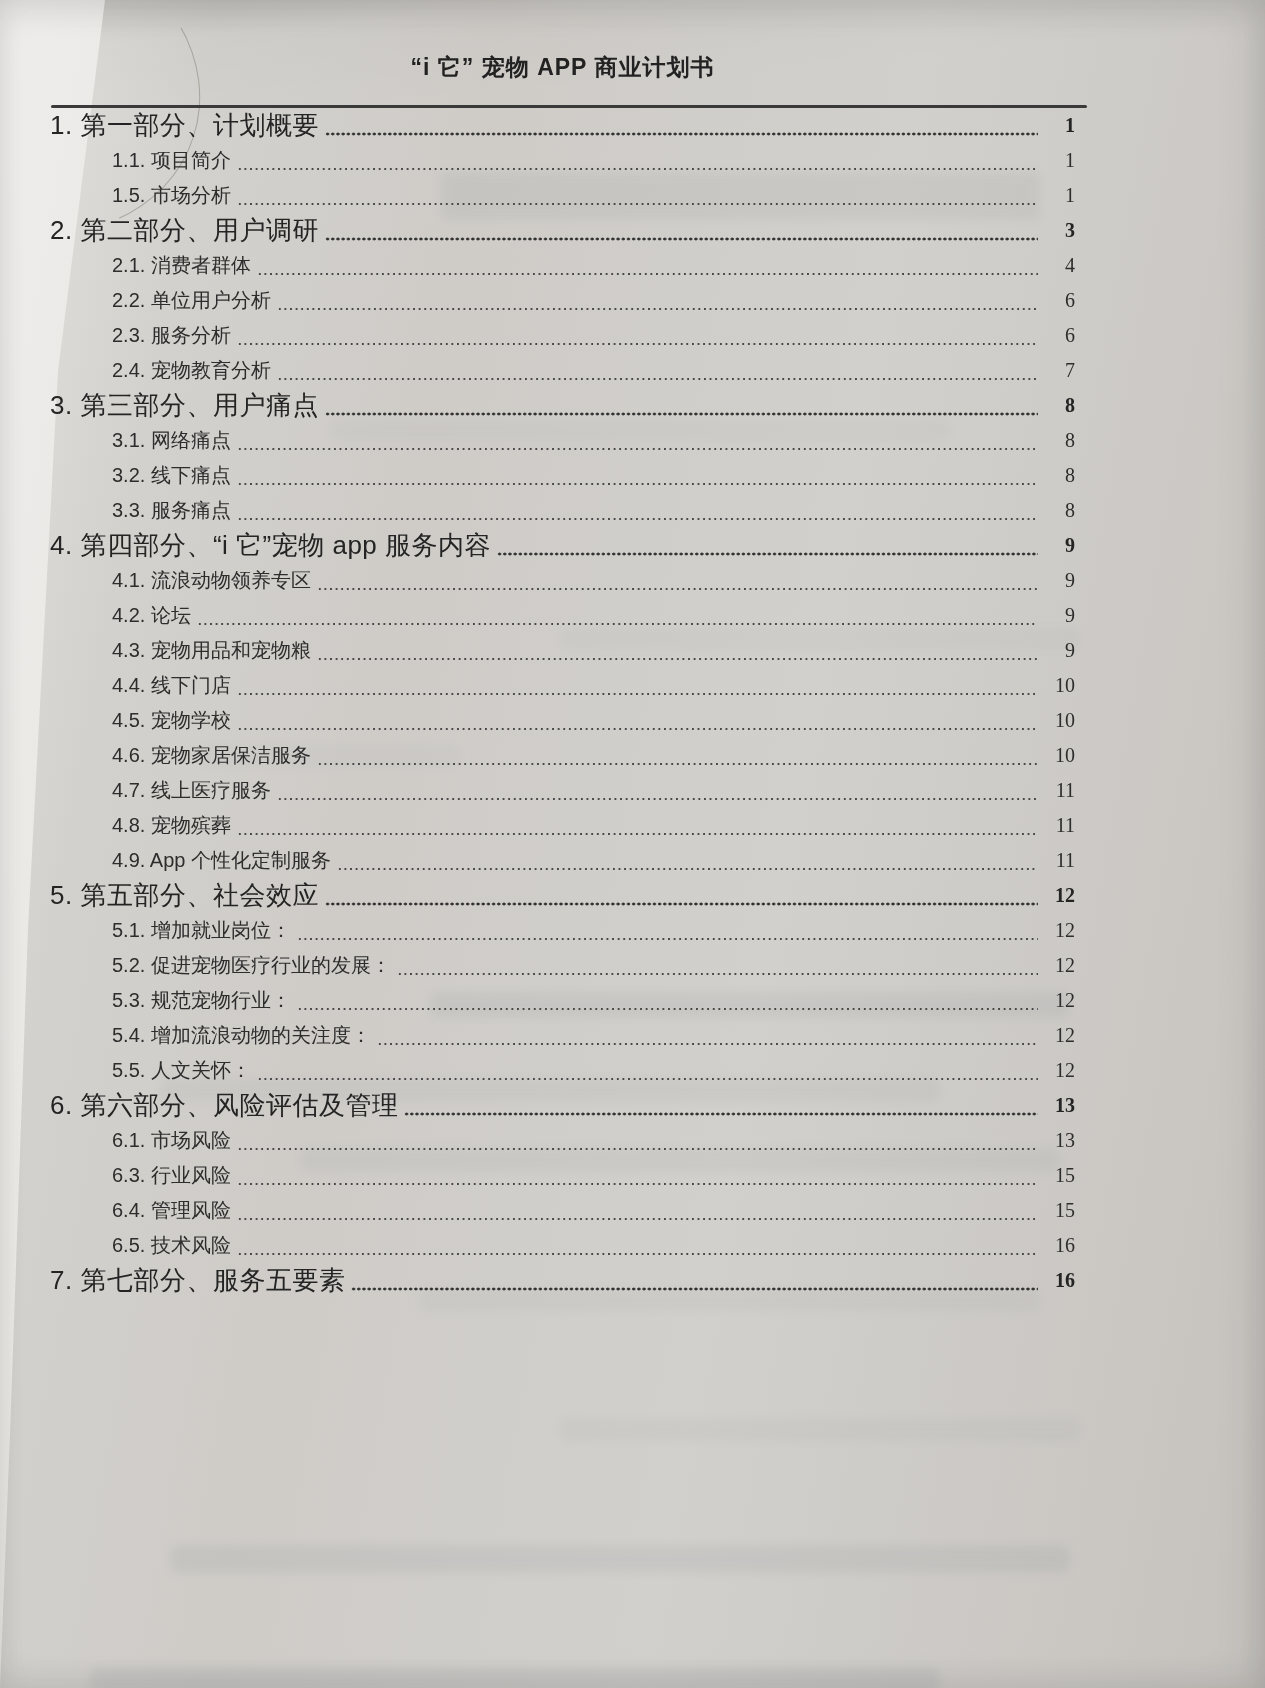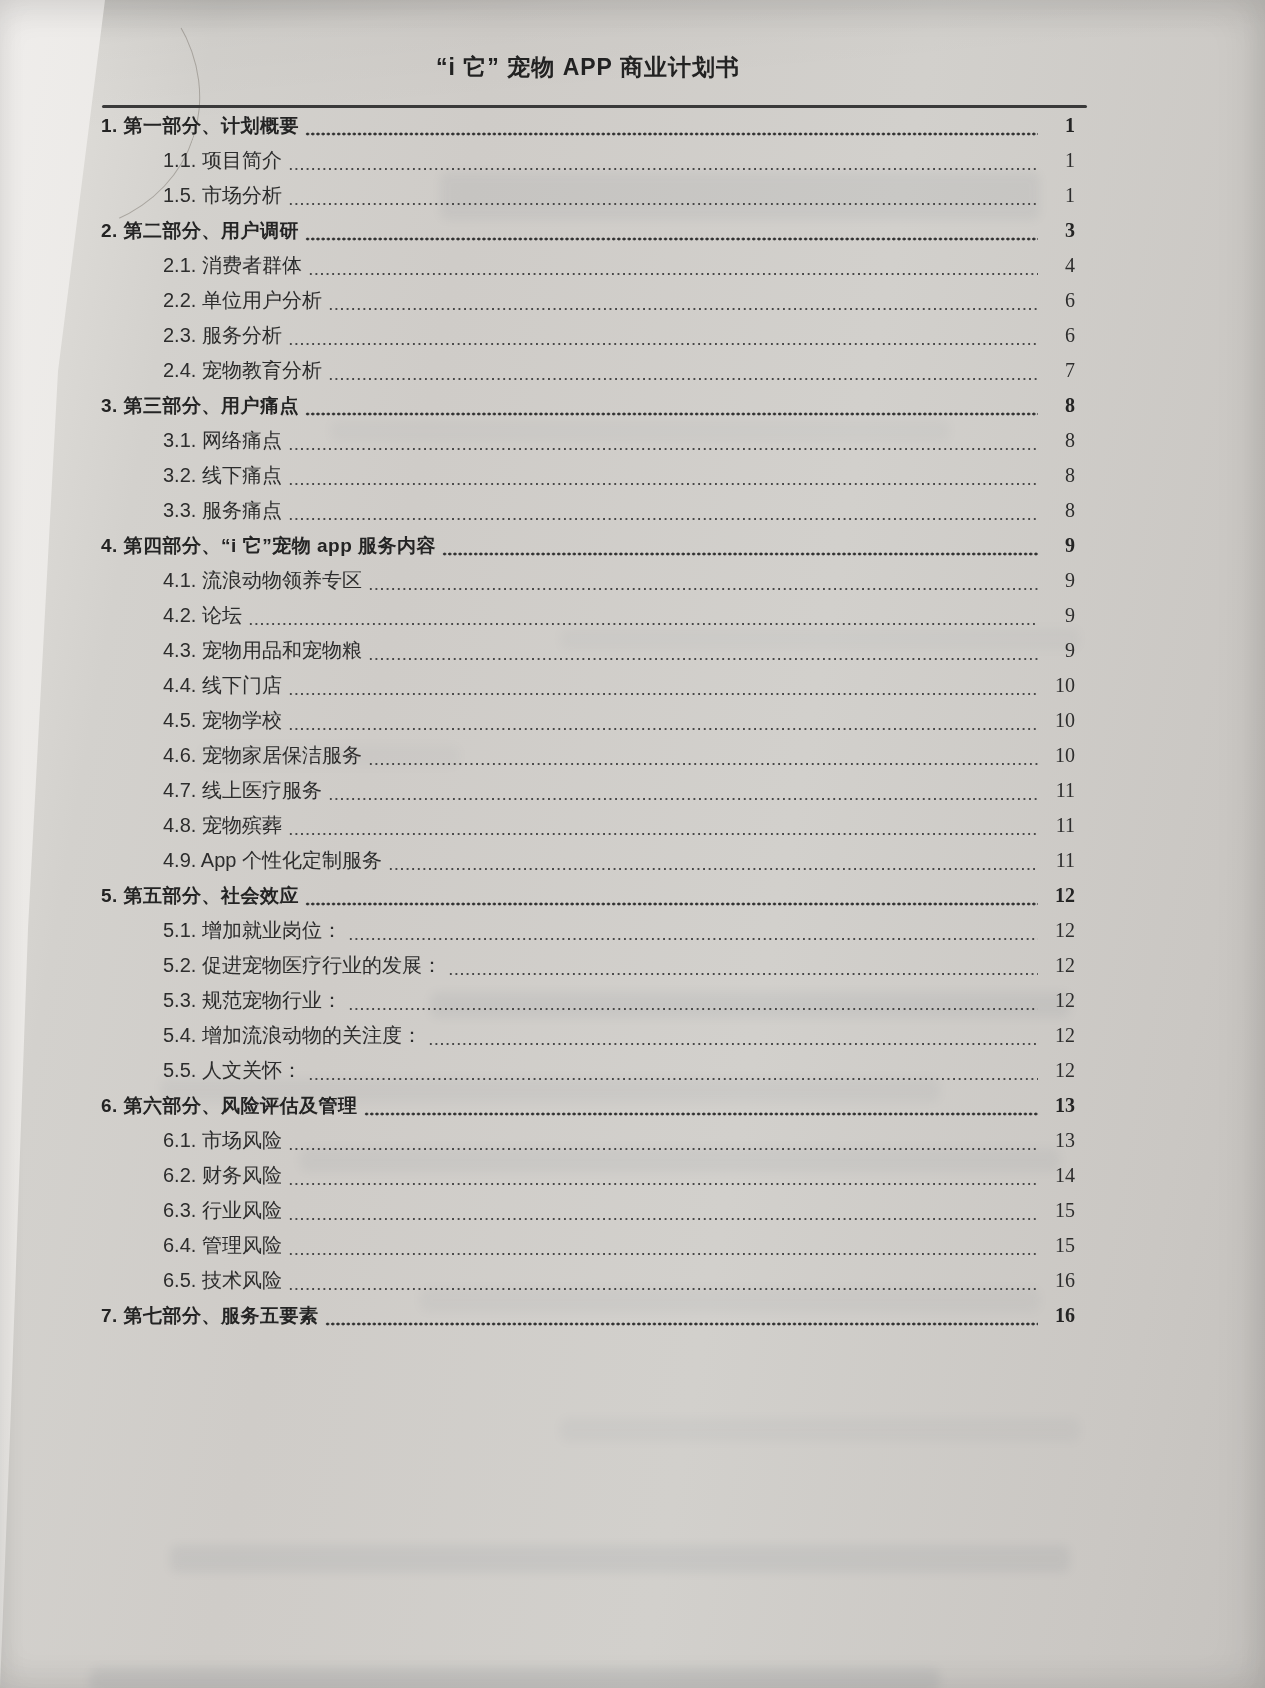--- a/index.html
+++ b/index.html
@@ -22,21 +22,21 @@
   }
   .curl-line{
     position:absolute;top:-60px;left:-130px;width:330px;height:290px;
     border:1.5px solid rgba(125,120,112,0.55);
     border-color:transparent rgba(125,120,112,0.5) transparent transparent;
     border-radius:50%;
     transform:rotate(18deg);
   }
   .page-content{
     position:absolute;top:0;left:0;right:0;bottom:0;
-    padding:52px 190px 0 101px;
+    padding:52px 190px 0 50px;
     color:#2b2b2b;
     border-radius:9px;
   }
   .header-title{
     text-align:center;
     font-size:23px;font-weight:bold;letter-spacing:1px;color:#222;
   }
   .header-rule{
     height:3px;background:#3a3a3a;margin-top:22px;margin-left:1px;margin-right:-12px;
     border-radius:2px;
@@ -44,21 +44,21 @@
   .toc-title{
     margin:52px 0 16px 0;
     text-align:center;font-size:30px;font-weight:bold;color:#262626;letter-spacing:4px;
   }
   .toc-list{position:relative;}
   .toc-row{
     display:flex;align-items:center;height:35px;white-space:nowrap;
   }
   .toc-row.level-2{padding-left:62px;justify-content:space-between;}
   .toc-label{font-size:20px;color:#2d2d2d;}
-  .toc-row.level-1 .toc-label{font-weight:bold;font-size:19px;color:#242424;letter-spacing:0.5px;}
+  .toc-row.level-1 .toc-label{font-weight:normal;font-size:26px;color:#242424;letter-spacing:0.5px;}
   .toc-dots{flex:1;align-self:stretch;position:relative;margin:0 3px 0 6px;min-width:30px;}
   .toc-dots::after{
     content:"";position:absolute;left:0;right:0;bottom:7px;height:4px;
     background-image:radial-gradient(circle,#474747 1.05px,rgba(0,0,0,0) 1.45px);
     background-size:5.6px 4px;background-repeat:repeat-x;background-position:left center;
   }
   .toc-row.level-1 .toc-dots::after{
     background-image:radial-gradient(circle,#2f2f2f 1.3px,rgba(0,0,0,0) 1.7px);
     background-size:5.2px 4px;
   }
@@ -245,25 +245,20 @@
     <span class="toc-label">6. 第六部分、风险评估及管理</span>
     <span class="toc-dots"></span>
     <span class="toc-page">13</span>
   </div>
         <div class="toc-row level-2">
     <span class="toc-label">6.1. 市场风险</span>
     <span class="toc-dots"></span>
     <span class="toc-page">13</span>
   </div>
         <div class="toc-row level-2">
-    <span class="toc-label">6.2. 财务风险</span>
-    <span class="toc-dots"></span>
-    <span class="toc-page">14</span>
-  </div>
-        <div class="toc-row level-2">
     <span class="toc-label">6.3. 行业风险</span>
     <span class="toc-dots"></span>
     <span class="toc-page">15</span>
   </div>
         <div class="toc-row level-2">
     <span class="toc-label">6.4. 管理风险</span>
     <span class="toc-dots"></span>
     <span class="toc-page">15</span>
   </div>
         <div class="toc-row level-2">

